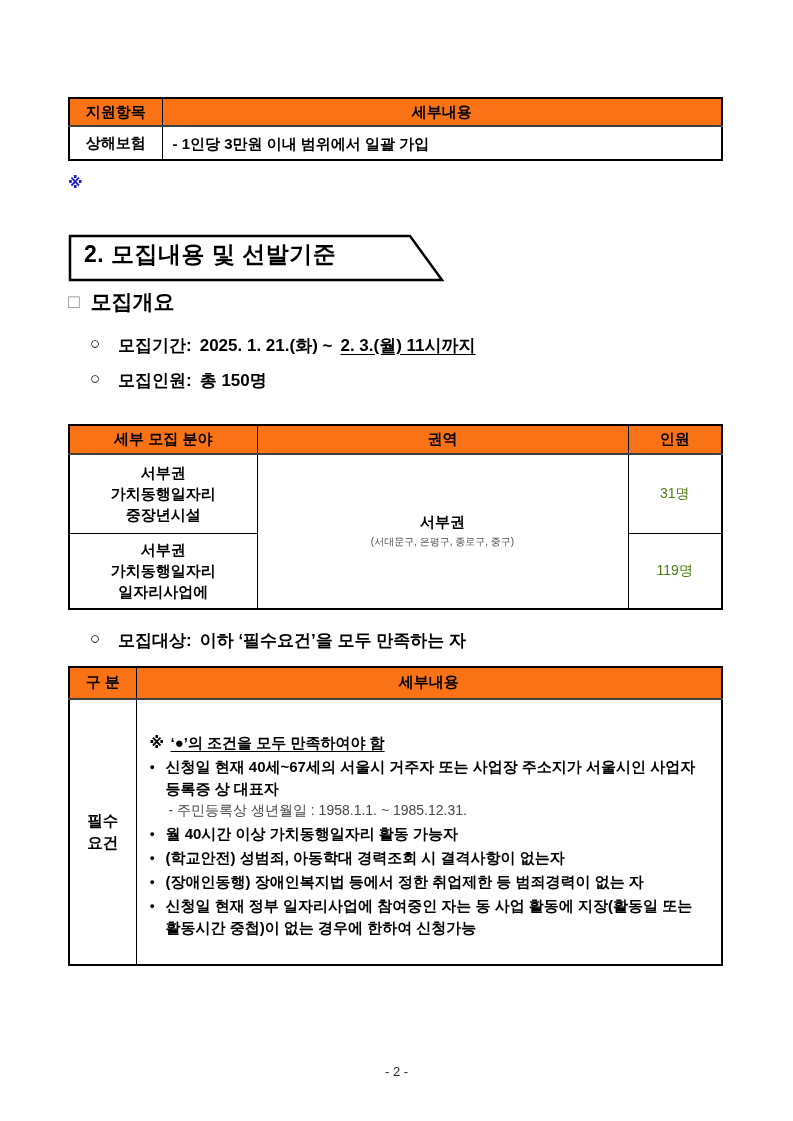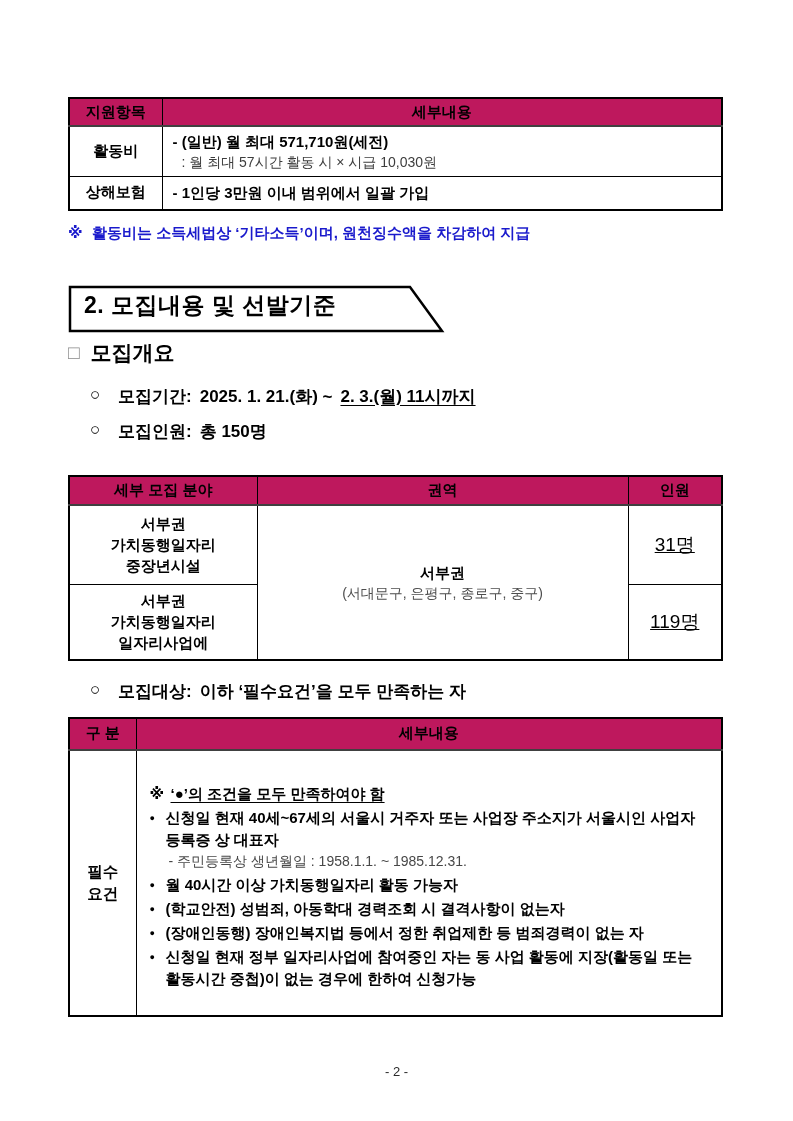--- a/index.html
+++ b/index.html
@@ -9,21 +9,21 @@
     position:relative; width:793px; height:1121px; margin:0 auto;
     background:#fff; overflow:hidden;
   }
   .content { padding:97px 70px 0 68px; }
 
   
   table { border-collapse:collapse; width:100%; table-layout:fixed; }
   .doc-table { border:2px solid #000; }
   .doc-table th, .doc-table td { border:1px solid #000; }
   .doc-table thead th {
-    background:#be185d; font-weight:bold; font-size:15px;
+    background:#f97316; font-weight:bold; font-size:15px;
     text-align:center; border-bottom:2px solid #404040;
   }
 
   
   .t1 thead tr { height:28px; }
   .t1 .row-tall { height:50px; }
   .t1 .row-short { height:34px; }
   .t1 .item-cell { text-align:center; font-weight:bold; font-size:15px; }
   .t1 .detail-cell { padding:3px 10px; vertical-align:middle; }
   .t1 .line1 { font-weight:bold; font-size:15px; line-height:21px; }
@@ -54,22 +54,22 @@
   
   .t2 { margin-top:32px; }
   .t2 thead tr { height:29px; }
   .t2 .r1 { height:79px; }
   .t2 .r2 { height:71px; }
   .t2 .field-cell { vertical-align:middle; padding:6px 0; }
   .t2 .field-stack { display:flex; flex-direction:column; justify-content:space-between; height:100%; min-height:62px; }
   .t2 .field-stack span { text-align:center; font-weight:bold; font-size:15px; line-height:20px; }
   .t2 .region-cell { text-align:center; vertical-align:middle; }
   .t2 .region-title { font-weight:bold; font-size:15px; line-height:21px; }
-  .t2 .region-sub { font-weight:normal; font-size:14px; color:#4d4d4d; line-height:20px; }
-  .t2 .count-cell { text-align:center; vertical-align:middle; font-size:19px; color:#000000;text-decoration:underline; }
+  .t2 .region-sub { font-weight:normal; font-size:10px; color:#4d4d4d; line-height:20px; }
+  .t2 .count-cell { text-align:center; vertical-align:middle; font-size:14px; color:#4d7c0f; }
 
   
   .t3 { margin-top:14px; }
   .t3 thead tr { height:32px; }
   .t3 .body-row { height:266px; }
   .t3 .cat-cell { text-align:center; vertical-align:middle; font-weight:bold; font-size:15.5px; line-height:22px; }
   .t3 .detail-cell { vertical-align:top; padding:32px 12px 0 13px; }
   .t3 .crit-note { display:flex; font-size:15px; font-weight:bold; line-height:22px; }
   .t3 .crit-note .mk { width:21px; flex:none; }
   .t3 .crit-note .txt { text-decoration:underline; text-underline-offset:3px; }
@@ -92,39 +92,31 @@
           <col style="width:93px">
           <col>
         </colgroup>
       <thead>
         <tr>
           <th>지원항목</th>
           <th>세부내용</th>
         </tr>
       </thead>
       <tbody>
-        <tr class="row-tall">
-          <td class="item-cell">활동비</td>
-          <td class="detail-cell">
-            <div class="line1">- (일반) 월 최대 571,710원(세전)</div>
-            <div class="line2">: 월 최대 57시간 활동 시 × 시급 10,030원</div>
-          </td>
-        </tr>
         <tr class="row-short">
           <td class="item-cell">상해보험</td>
           <td class="detail-cell">
             <div class="line1">- 1인당 3만원 이내 범위에서 일괄 가입</div>
           </td>
         </tr>
       </tbody>
     </table>
 
     <div class="tax-note">
       <span class="mk">※</span>
-      <span>활동비는 소득세법상 ‘기타소득’이며, 원천징수액을 차감하여 지급</span>
     </div>
 
     <div class="banner">
       <svg width="378" height="48" viewBox="0 0 378 48">
         <polygon points="2,2 342,2 374,46 2,46" fill="#ffffff" stroke="#000000" stroke-width="2.5"></polygon>
       </svg>
       <div class="banner-title">2. 모집내용 및 선발기준</div>
     </div>
 
     <div class="h-overview">

